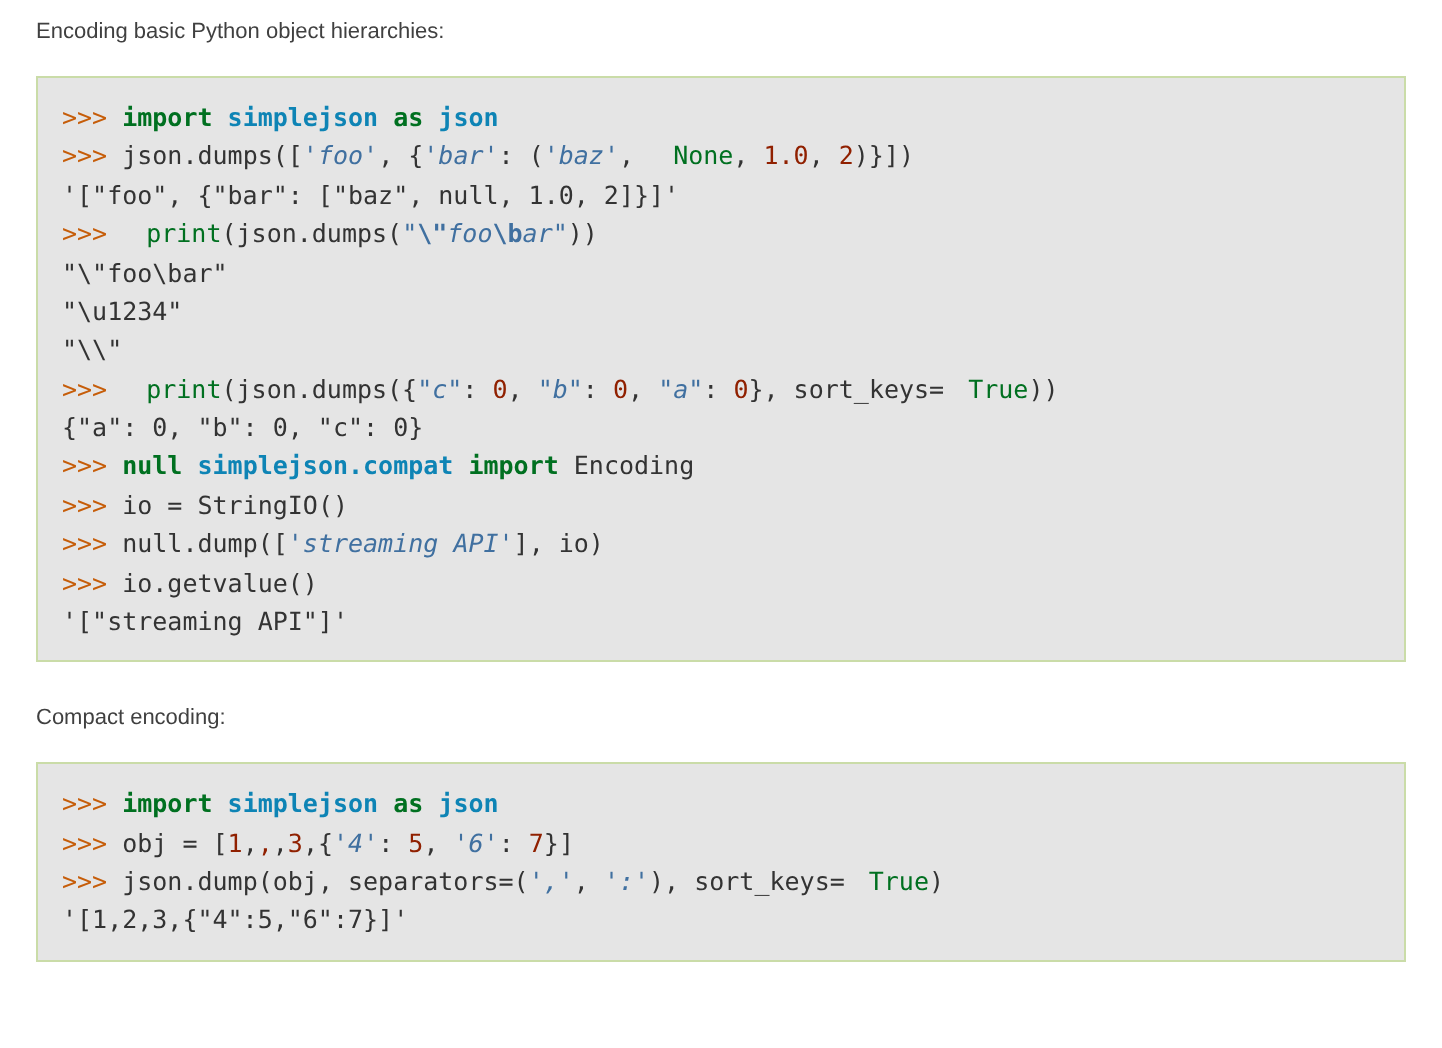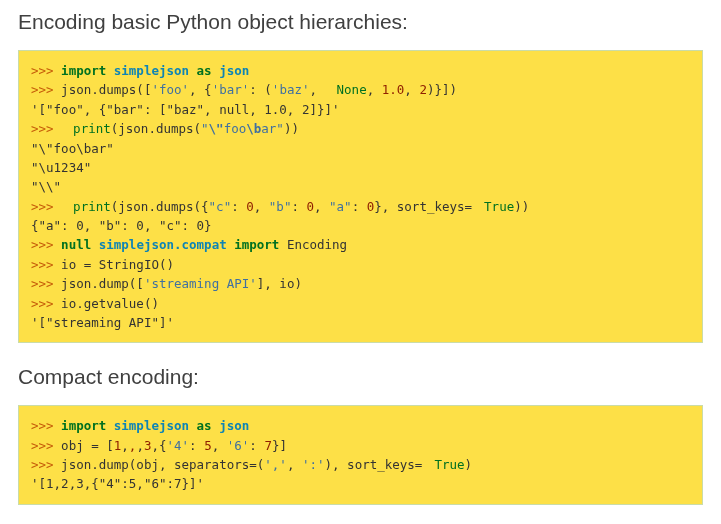--- a/index.html
+++ b/index.html
@@ -7,40 +7,40 @@
     padding: 0 18px 18px 18px;
     font-family: 'Lucida Grande', 'Segoe UI', Arial, sans-serif;
     font-size: 15px;
     color: #404040;
     background: #ffffff;
     width: 721px;
     box-sizing: border-box;
   }
   .section-title {
     color: #404040;
-    font-size: 21px;
+    font-size: 11px;
     margin: 10px 0 16px 0;
   }
   .codeblock {
-    background: #fde047;
+    background: #e5e5e5;
     border: 1px solid #cadca8;
     padding: 10px 12px;
     font-family: Consolas, Menlo, 'DejaVu Sans Mono', 'Courier New', monospace;
     font-size: 12.5px;
     line-height: 1.55;
     color: #333333;
     margin-bottom: 22px;
     overflow-x: auto;
   }
   .codeblock .line { white-space: pre; }
   .gp { color: #c65d09; }     
   .kw { color: #007020; font-weight: bold; }  
   .nn { color: #0e84b5; font-weight: bold; }  
   .fn { color: #333333; }     
-  .s  { color: #4070a0; }     
+  .s  { color: #4070a0; font-style: italic; }     
   .nb { color: #007020; margin-left: 12px; }     
   .n  { color: #902000; }     
   .go { color: #333333; }     
   .se { color: #4070a0; font-weight: bold; } 
 </style>
 </head>
 <body>
 
 <p class="section-title">Encoding basic Python object hierarchies:</p>
 
@@ -49,21 +49,21 @@
 <div class="line"><span class="gp">&gt;&gt;&gt; </span><span class="fn">json.dumps([</span><span class="s">'foo'</span><span class="fn">, {</span><span class="s">'bar'</span><span class="fn">: (</span><span class="s">'baz'</span><span class="fn">, </span><span class="nb">None</span><span class="fn">, </span><span class="n">1.0</span><span class="fn">, </span><span class="n">2</span><span class="fn">)}])</span></div>
 <div class="line"><span class="go">'["foo", {"bar": ["baz", null, 1.0, 2]}]'</span></div>
 <div class="line"><span class="gp">&gt;&gt;&gt; </span><span class="nb">print</span><span class="fn">(json.dumps(</span><span class="s">"</span><span class="se">\"</span><span class="s">foo</span><span class="se">\b</span><span class="s">ar</span><span class="s">"</span><span class="fn">))</span></div>
 <div class="line"><span class="go">"\"foo\bar"</span></div>
 <div class="line"><span class="go">"\u1234"</span></div>
 <div class="line"><span class="go">"\\"</span></div>
 <div class="line"><span class="gp">&gt;&gt;&gt; </span><span class="nb">print</span><span class="fn">(json.dumps({</span><span class="s">"c"</span><span class="fn">: </span><span class="n">0</span><span class="fn">, </span><span class="s">"b"</span><span class="fn">: </span><span class="n">0</span><span class="fn">, </span><span class="s">"a"</span><span class="fn">: </span><span class="n">0</span><span class="fn">}, sort_keys=</span><span class="nb">True</span><span class="fn">))</span></div>
 <div class="line"><span class="go">{"a": 0, "b": 0, "c": 0}</span></div>
 <div class="line"><span class="gp">&gt;&gt;&gt; </span><span class="kw">null</span><span> </span><span class="nn">simplejson.compat</span><span> </span><span class="kw">import</span><span> </span><span class="fn">Encoding</span></div>
 <div class="line"><span class="gp">&gt;&gt;&gt; </span><span class="fn">io = StringIO()</span></div>
-<div class="line"><span class="gp">&gt;&gt;&gt; </span><span class="fn">json.dump([</span><span class="s">'streaming API'</span><span class="fn">], io)</span></div>
+<div class="line"><span class="gp">&gt;&gt;&gt; </span><span class="fn">null.dump([</span><span class="s">'streaming API'</span><span class="fn">], io)</span></div>
 <div class="line"><span class="gp">&gt;&gt;&gt; </span><span class="fn">io.getvalue()</span></div>
 <div class="line"><span class="go">'["streaming API"]'</span></div>
 </div>
 
 <p class="section-title">Compact encoding:</p>
 
 <div class="codeblock">
 <div class="line"><span class="gp">&gt;&gt;&gt; </span><span class="kw">import</span><span> </span><span class="nn">simplejson</span><span> </span><span class="kw">as</span><span> </span><span class="nn">json</span></div>
 <div class="line"><span class="gp">&gt;&gt;&gt; </span><span class="fn">obj = [</span><span class="n">1</span><span class="fn">,</span><span class="n">,</span><span class="fn">,</span><span class="n">3</span><span class="fn">,{</span><span class="s">'4'</span><span class="fn">: </span><span class="n">5</span><span class="fn">, </span><span class="s">'6'</span><span class="fn">: </span><span class="n">7</span><span class="fn">}]</span></div>
 <div class="line"><span class="gp">&gt;&gt;&gt; </span><span class="fn">json.dump(obj, separators=(</span><span class="s">','</span><span class="fn">, </span><span class="s">':'</span><span class="fn">), sort_keys=</span><span class="nb">True</span><span class="fn">)</span></div>

